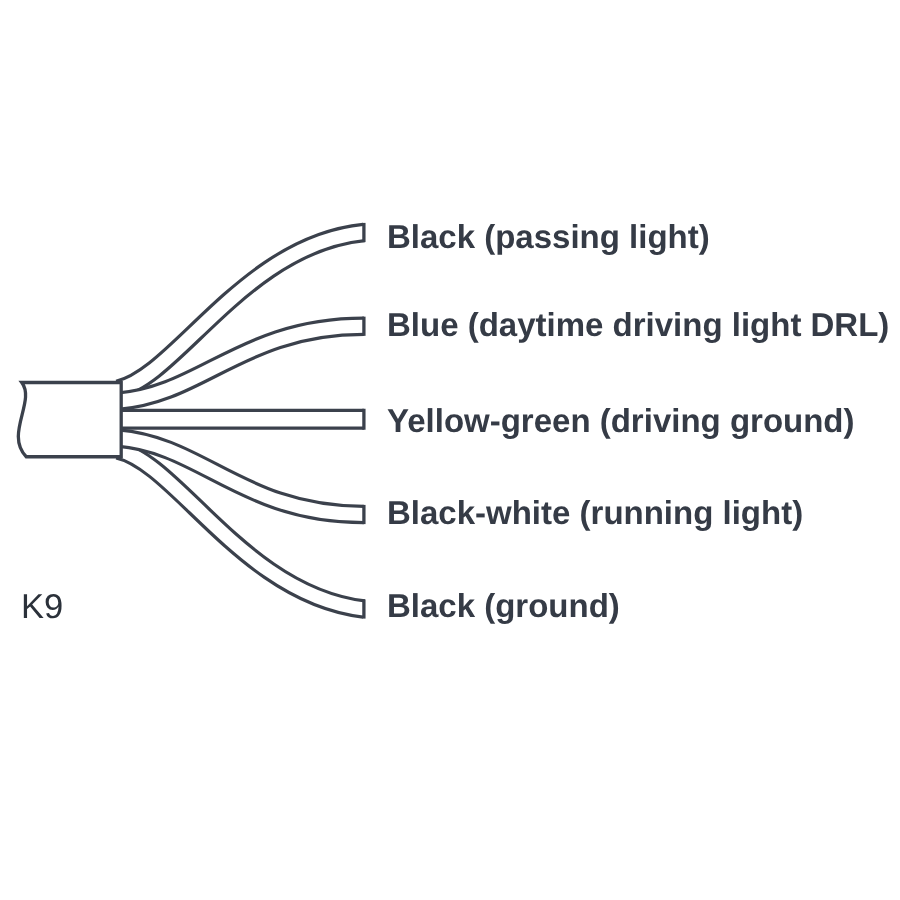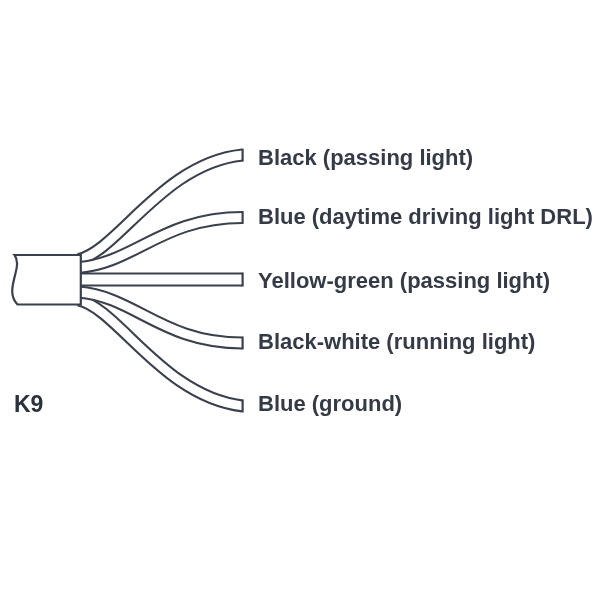--- a/index.html
+++ b/index.html
@@ -60,21 +60,21 @@
     color:var(--label-color);
     white-space:nowrap;
   }
   .connector-label{
     position:absolute;
     left:14px;
     top:390px;
     height:28px;
     line-height:28px;
     font-size:23px;
-    font-weight:700;
+    font-weight:400;
     color:var(--connector-color);
     white-space:nowrap;
   }
 </style>
 </head>
 <body>
 
 <div class="canvas">
 
   <svg class="diagram-svg" width="600" height="600" viewBox="0 0 600 600">
@@ -109,20 +109,20 @@
       <path class="wire-cap" d="M 242.6 272.5 V 286.5"></path>
     </g>
 
     <path class="sheath" d="M 80.8 255 L 14.5 255 C 24 267.5, 3 289.5, 17.5 304.5 L 80.8 304.5 Z"></path>
   </svg>
 
   <div class="wire-label" style="top:144px">Black (passing light)</div>
 
   <div class="wire-label" style="top:203px">Blue (daytime driving light DRL)</div>
 
-  <div class="wire-label" style="top:267px">Yellow-green (passing light)</div>
+  <div class="wire-label" style="top:267px">Yellow-green (driving ground)</div>
 
   <div class="wire-label" style="top:328px">Black-white (running light)</div>
 
-  <div class="wire-label" style="top:390px">Blue (ground)</div>
+  <div class="wire-label" style="top:390px">Black (ground)</div>
 
   <div class="connector-label">K9</div>
 </div>
 
 </body></html>

